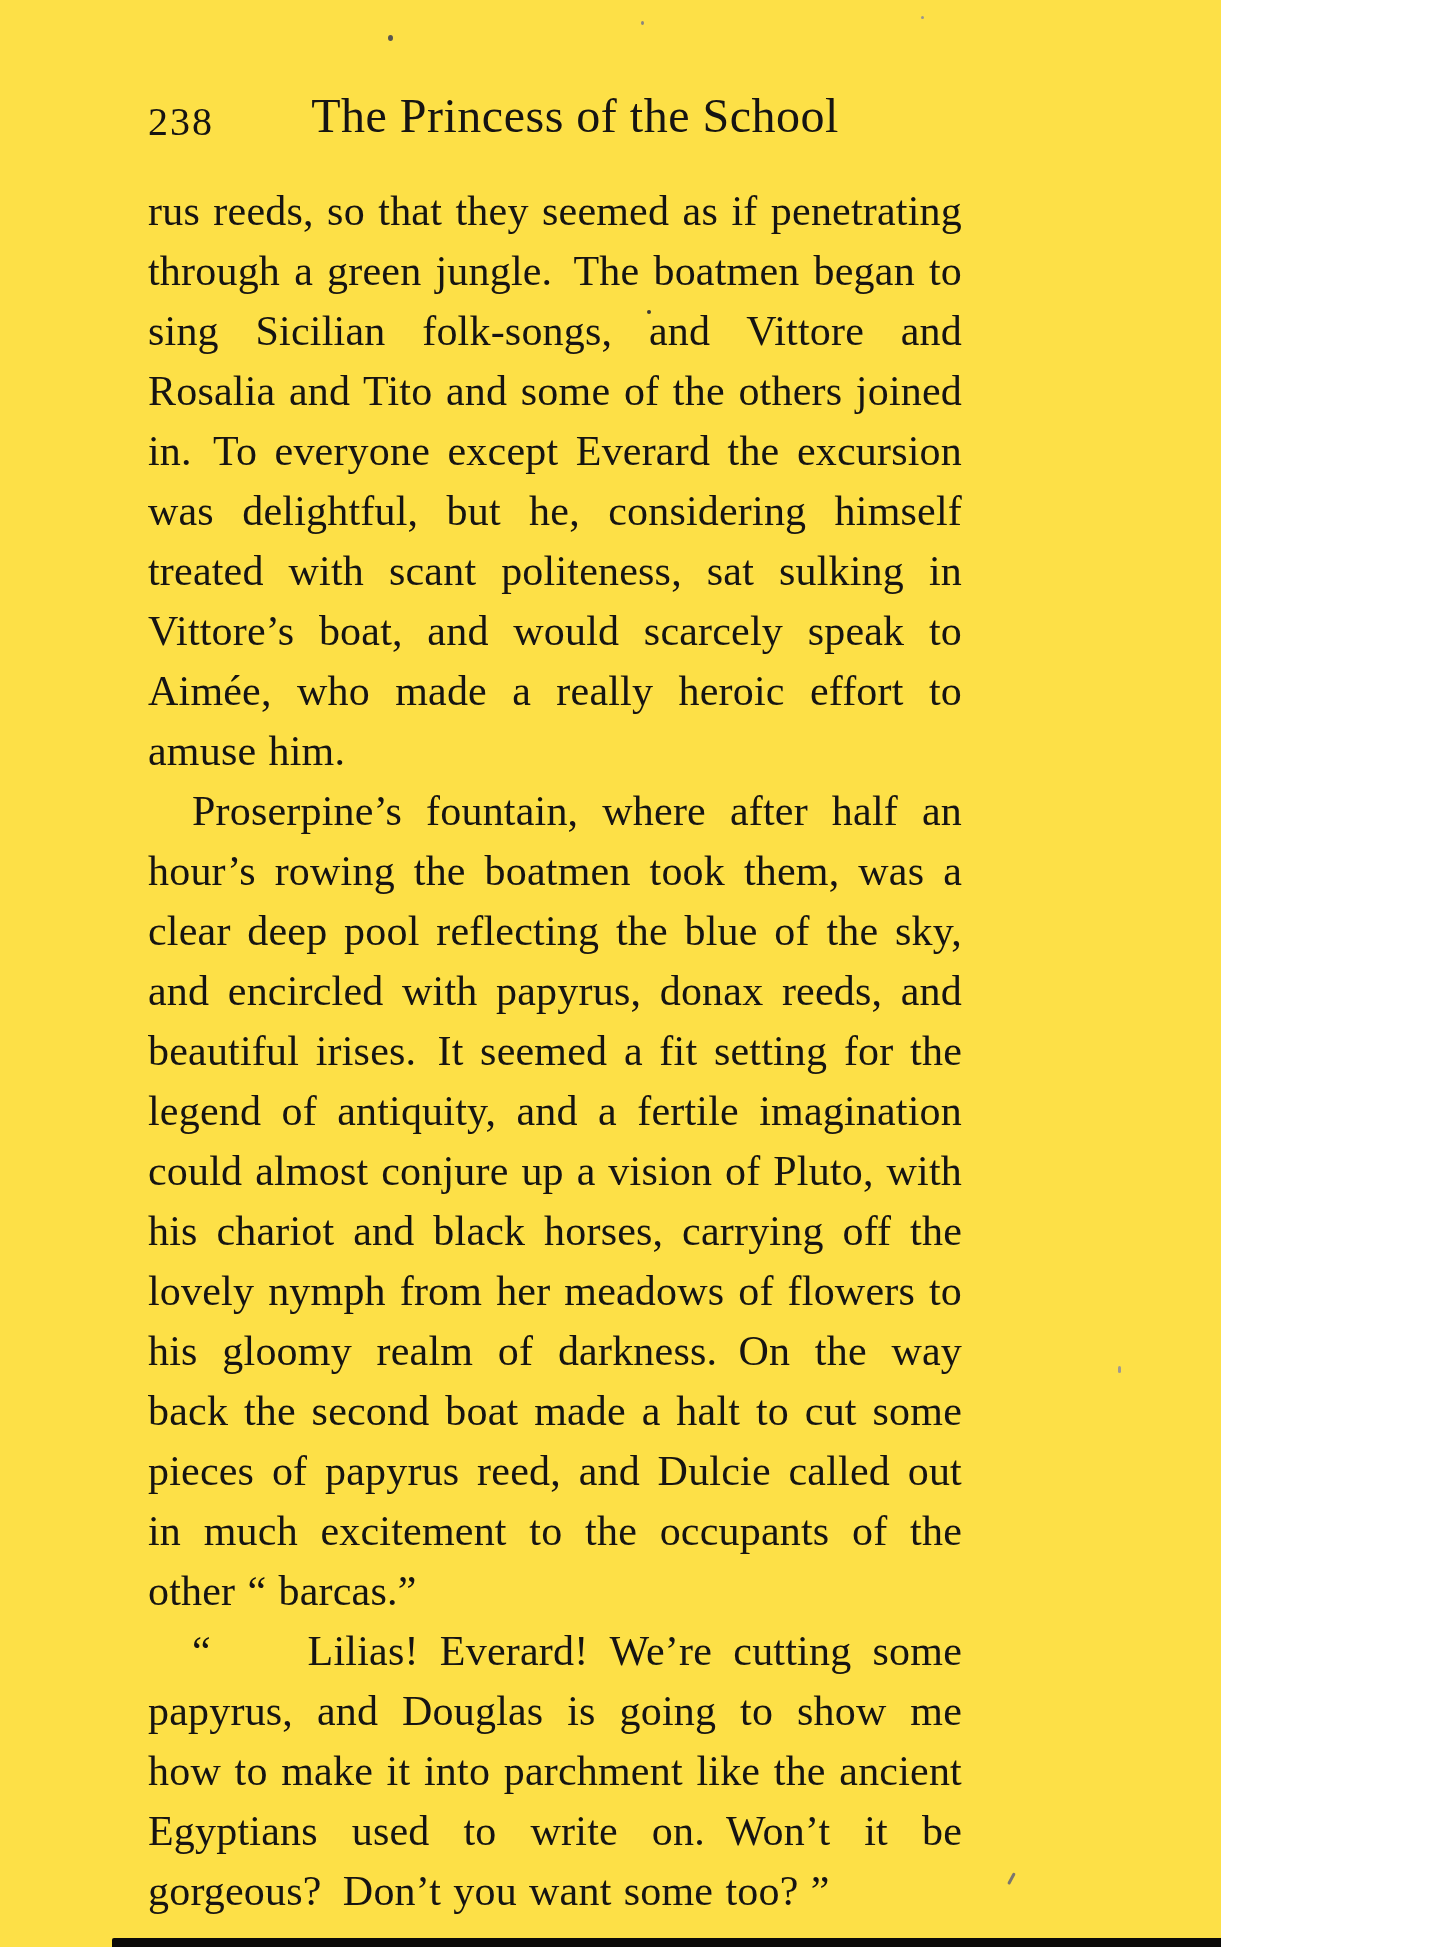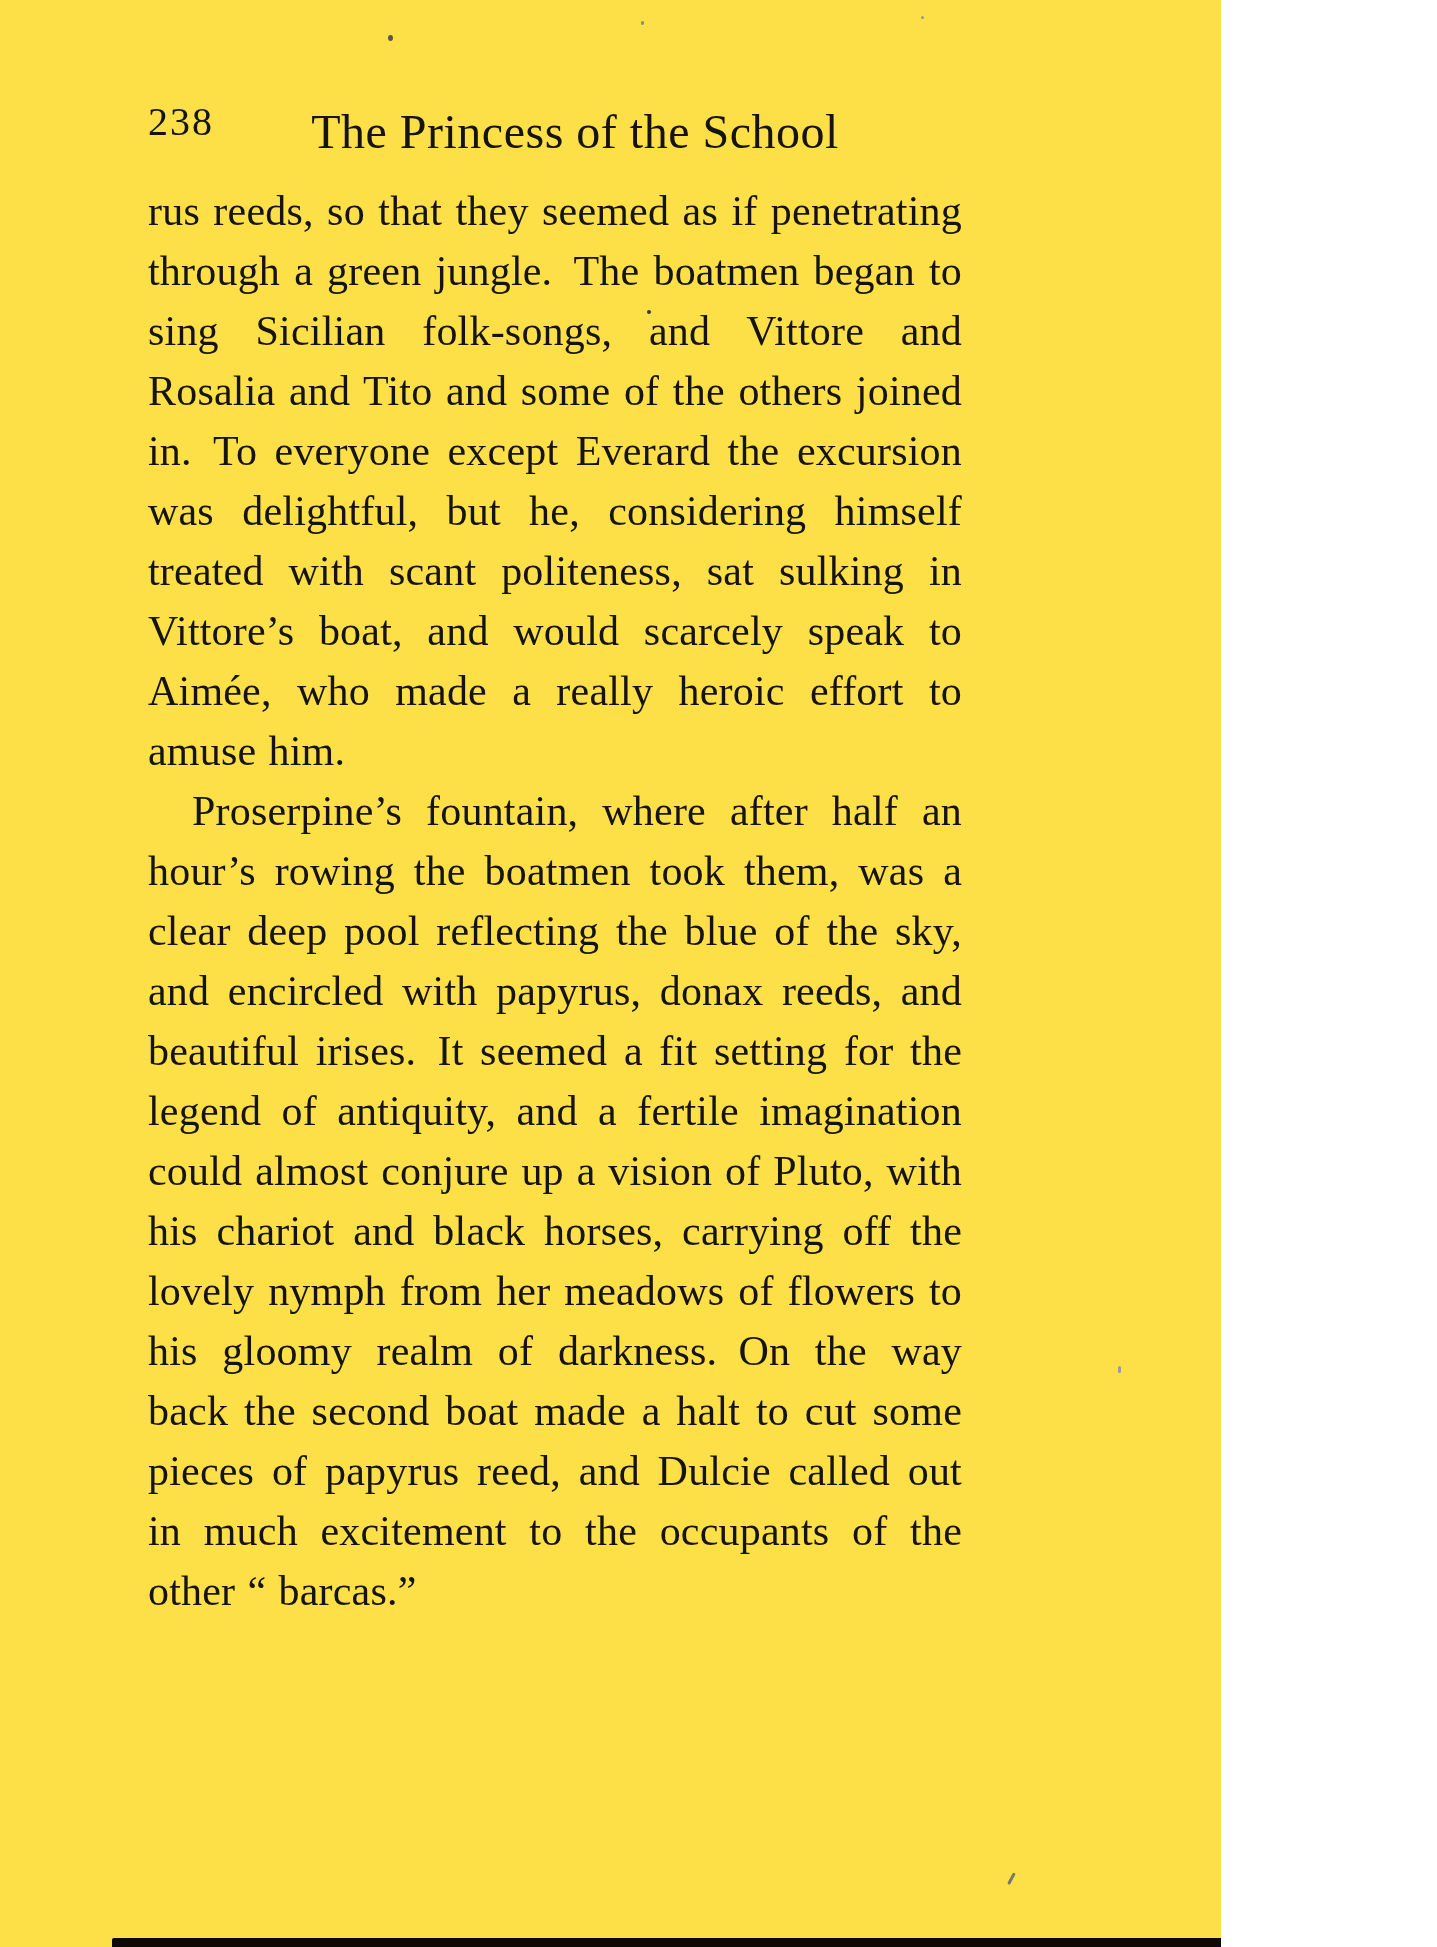--- a/index.html
+++ b/index.html
@@ -28,21 +28,21 @@
     left: 0;
     top: 10px;
     font-size: 40px;
     letter-spacing: 2px;
   }
   .running-title {
     position: absolute;
     left: 40px;
     right: 0;
     top: 0;
-    margin: 16px;
+    margin: 0;
     text-align: center;
     font-size: 48px;
     font-weight: normal;
     letter-spacing: 0.5px;
     white-space: nowrap;
   }
 
   
   .page-body {
     position: absolute;
@@ -96,20 +96,21 @@
 <div class="page">
 
   <header class="page-header">
     <span class="page-number">238</span>
     <h1 class="running-title">The Princess of the School</h1>
   </header>
 
   <main class="page-body">
     <p>rus reeds, so that they seemed as if penetrating through a green jungle. The boatmen began to sing Sicilian folk-songs, and Vittore and Rosalia and Tito and some of the others joined in. To everyone except Everard the excursion was delightful, but he, considering himself treated with scant politeness, sat sulking in Vittore’s boat, and would scarcely speak to Aimée, who made a really heroic effort to amuse him.</p>
     <p class="indent">Proserpine’s fountain, where after half an hour’s rowing the boatmen took them, was a clear deep pool reflecting the blue of the sky, and encircled with papyrus, donax reeds, and beautiful irises. It seemed a fit setting for the legend of antiquity, and a fertile imagination could almost conjure up a vision of Pluto, with his chariot and black horses, carrying off the lovely nymph from her meadows of flowers to his gloomy realm of darkness. On the way back the second boat made a halt to cut some pieces of papyrus reed, and Dulcie called out in much excitement to the occupants of the other “ barcas.”</p>
+    <p class="indent">“ Lilias! Everard! We’re cutting some papyrus, and Douglas is going to show me how to make it into parchment like the ancient Egyptians used to write on. Won’t it be gorgeous? Don’t you want some too? ”</p>
   </main>
 
   <span class="speck s1"></span>
   <span class="speck s2"></span>
   <span class="speck s3"></span>
   <span class="speck s4"></span>
   <span class="speck s5"></span>
   <span class="tick"></span>
 
   <div class="scan-bar"></div>

